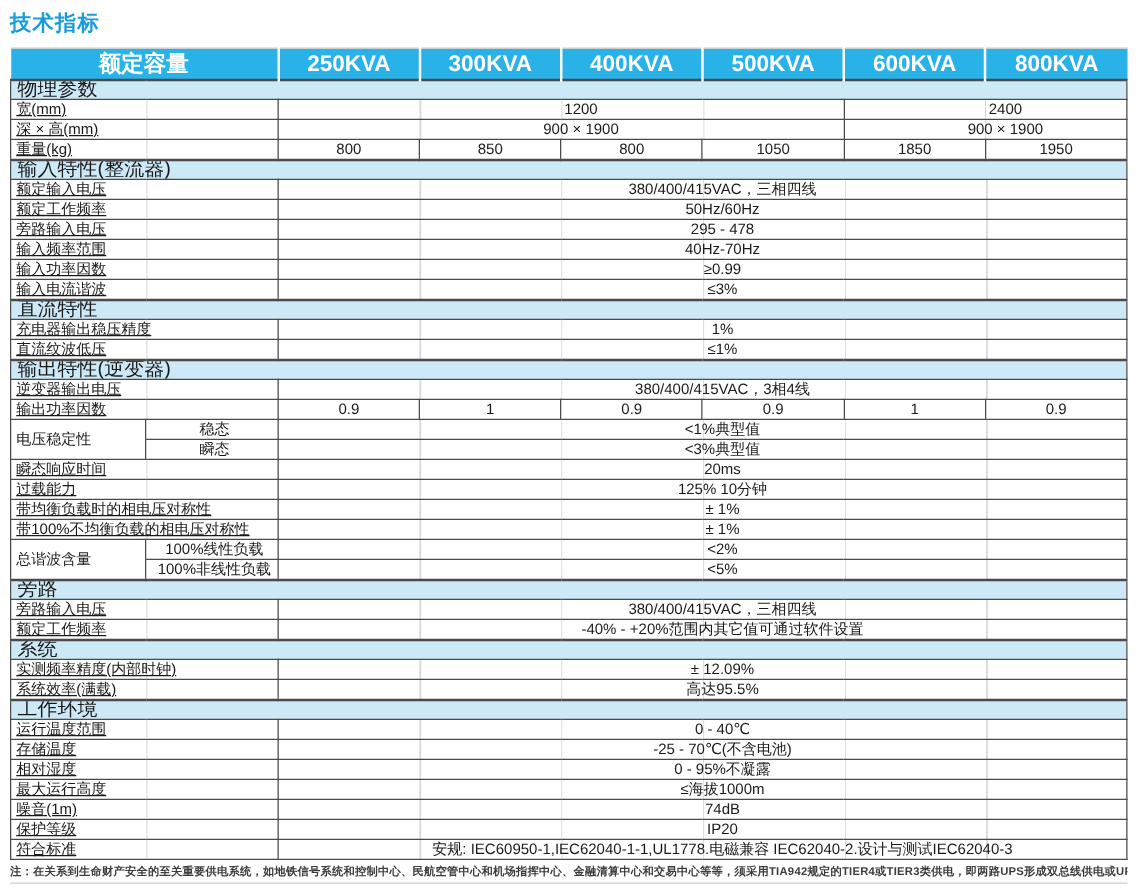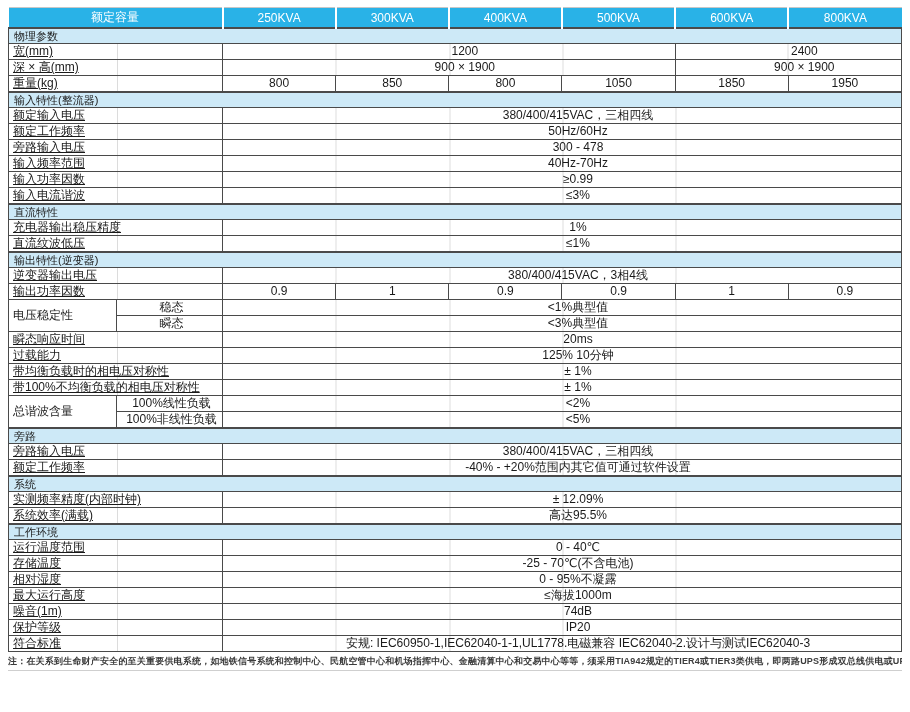--- a/index.html
+++ b/index.html
@@ -12,34 +12,34 @@
   .title{
     margin:0 0 8px 0;
     font-size:17px;font-weight:bold;color:#1b9cd8;letter-spacing:1px;
   }
   table.spec-table{
     width:894px;border-collapse:collapse;table-layout:fixed;
     font-size:12px;
   }
   
   thead th{
-    background:#29b2e7;color:#ffffff;font-weight:normal;font-size:12px;
+    background:#29b2e7;color:#ffffff;font-weight:bold;font-size:18px;
     height:19px;padding:0;text-align:center;
     border-top:1px solid #c7c7c7;
     border-bottom:1px solid #4a4a4a;
     border-left:2px solid #ffffff;
   }
   thead th:first-child{border-left:none;}
   
   tr.section-row td{
     background:#cde9f7;
     border:1px solid #4a4a4a;
     border-top:2px solid #4a4a4a;
     height:14px;line-height:14px;
-    padding:0 0 0 5px;text-align:left;font-size:11px;
+    padding:0 0 0 5px;text-align:left;font-size:16px;
   }
   
   tbody td{
     border:1px solid #4a4a4a;
     height:15px;line-height:15px;
     padding:0;font-size:12px;
     overflow:hidden;white-space:nowrap;
   }
   td.lbl{text-align:left;padding-left:4px;}
   td.lbl.full{
@@ -61,20 +61,21 @@
     border-bottom:1px solid #cfcfcf;
     font-size:9px;font-weight:bold;color:#3c3c3c;
     line-height:11px;letter-spacing:0.2px;
     white-space:nowrap;overflow:hidden;
   }
 </style>
 </head>
 <body>
 
 <div class="page">
+  <h1 class="title">技术指标</h1>
 
   <table class="spec-table">
     <colgroup>
       <col style="width:108px">
       <col style="width:106px">
       <col>
         <col>
         <col>
         <col>
         <col>
@@ -120,21 +121,21 @@
         <tr>
           <td class="lbl full" colspan="2">额定输入电压</td>
           <td class="val merged" colspan="6">380/400/415VAC，三相四线</td>
         </tr>
         <tr>
           <td class="lbl full" colspan="2">额定工作频率</td>
           <td class="val merged" colspan="6">50Hz/60Hz</td>
         </tr>
         <tr>
           <td class="lbl full" colspan="2">旁路输入电压</td>
-          <td class="val merged" colspan="6">300 - 478</td>
+          <td class="val merged" colspan="6">295 - 478</td>
         </tr>
         <tr>
           <td class="lbl full" colspan="2">输入频率范围</td>
           <td class="val merged" colspan="6">40Hz-70Hz</td>
         </tr>
         <tr>
           <td class="lbl full" colspan="2">输入功率因数</td>
           <td class="val merged" colspan="6">≥0.99</td>
         </tr>
         <tr>

